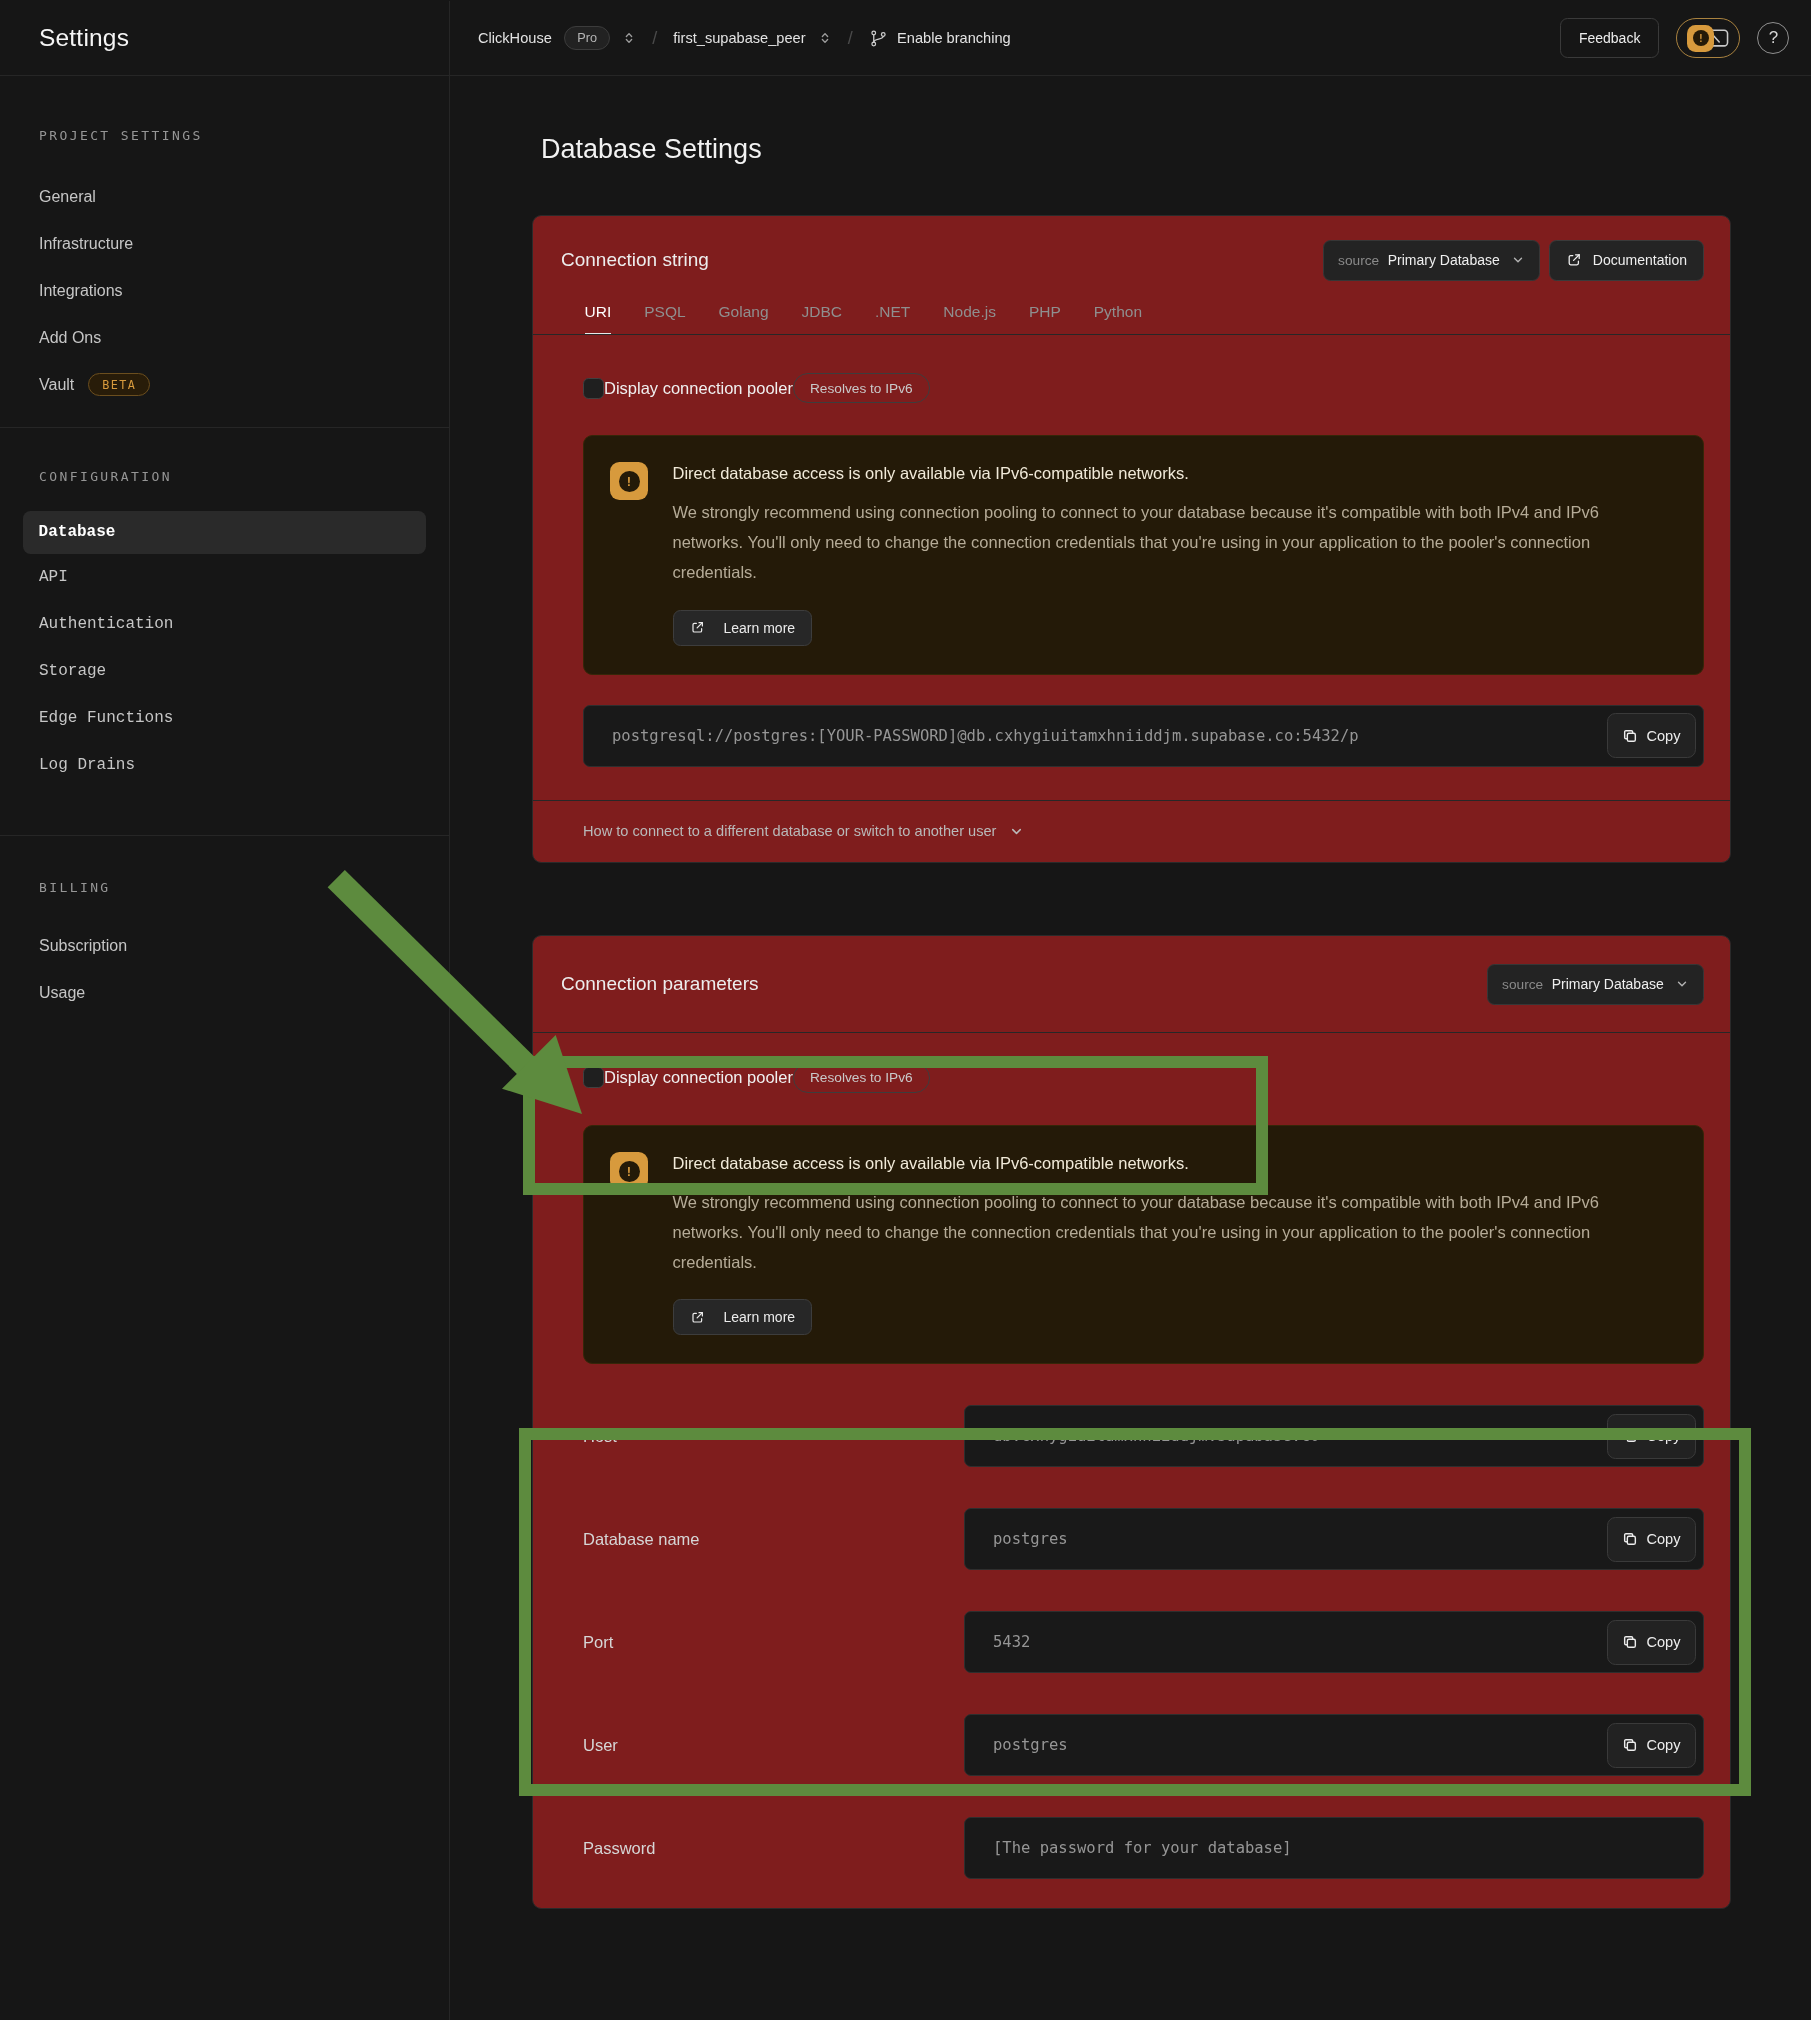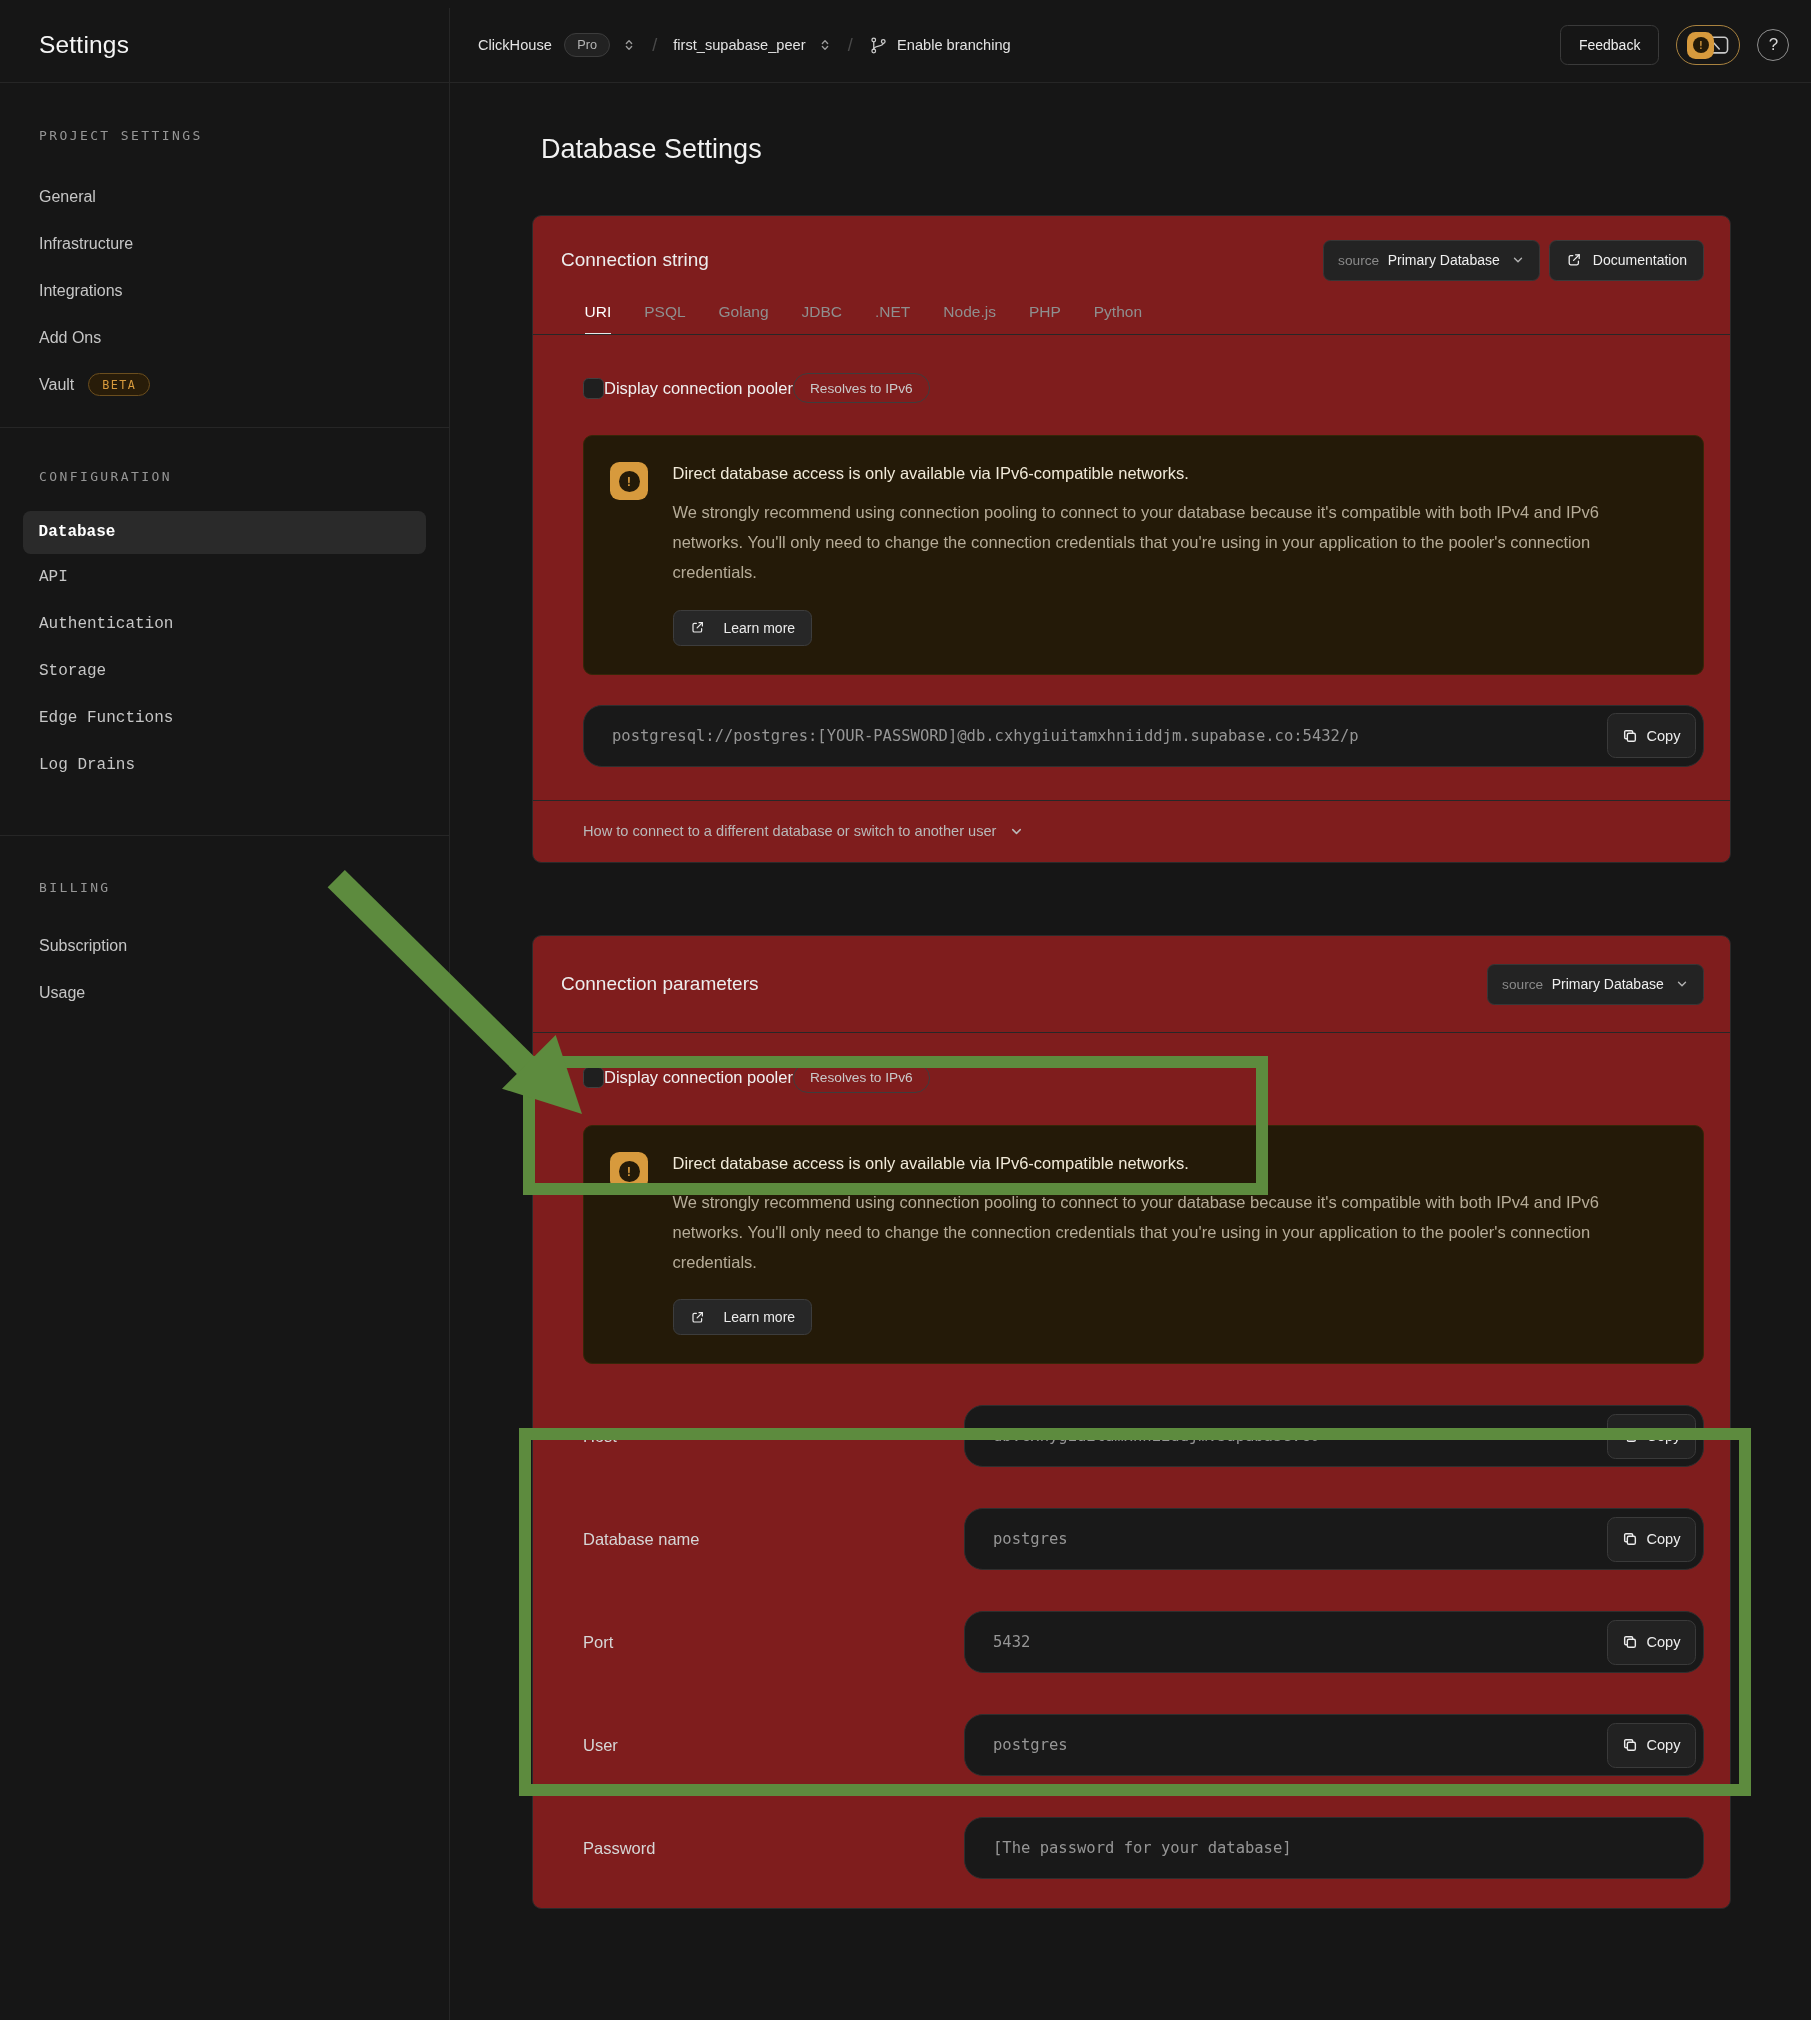--- a/index.html
+++ b/index.html
@@ -5,21 +5,21 @@
   :root{
     --accent-green:#5d8b3e;
     --amber:#d79a3d;
   }
   *{margin:0;padding:0;box-sizing:border-box;}
   html,body{background:#0e0e0e;}
   body{font-family:"Liberation Sans",sans-serif;color:#e8e8e8;}
   .page{position:relative;width:1812px;height:2021px;background:#161616;overflow:hidden;}
 
   
-  .topbar{position:absolute;left:0;top:8px;width:100%;height:75px;border-bottom:0.9px solid #262626;display:flex;z-index:5;background:#161616;}
+  .topbar{position:absolute;left:0;top:1px;width:100%;height:75px;border-bottom:0.9px solid #262626;display:flex;z-index:5;background:#161616;}
   .topbar-left{width:450px;flex:none;display:flex;align-items:center;padding-left:39px;border-right:0.9px solid #262626;}
   .app-title{font-size:24.5px;font-weight:400;color:#f5f5f5;letter-spacing:0.2px;}
   .topbar-main{flex:1;display:flex;align-items:center;justify-content:space-between;padding:0 22.6px 0 28px;}
   .crumbs{display:flex;align-items:center;gap:12.2px;font-size:14.6px;color:#e3e3e3;}
   .pill{border:0.9px solid #3c3c3c;background:#222;border-radius:941px;padding:3.8px 12.2px;font-size:12.7px;color:#b5b5b5;}
   .selector-icon{color:#9b9b9b;display:flex;align-items:center;}
   .crumb-sep{color:#4a4a4a;font-size:18px;font-weight:300;padding:0 3.8px;}
   .branch-item{display:flex;align-items:center;gap:9.4px;color:#e3e3e3;}
   .branch-item svg{color:#cfcfcf;}
   .topbar-right{display:flex;align-items:center;gap:17px;}
@@ -68,21 +68,21 @@
   .checkbox{width:21px;height:21px;border:0.9px solid #404040;border-radius:5.6px;background:#1f1f1f;cursor:pointer;flex:none;}
   .pooler-label{font-size:16.5px;color:#f0f0f0;}
   .badge-pill{border:0.9px solid #3d3d3d;border-radius:941px;padding:6.6px 16px;font-size:13.7px;color:#c9c9c9;}
   .warning{margin-top:32px;background:#241a08;border:0.9px solid #362608;border-radius:9.4px;padding:26px 28px 28px 26px;display:flex;gap:24.5px;}
   .alert-icon{width:38px;height:38px;border-radius:9.4px;background:var(--amber);flex:none;display:flex;align-items:center;justify-content:center;}
   .alert-icon .circ{width:21px;height:21px;border-radius:50%;background:#241a08;color:var(--amber);font-size:13px;font-weight:700;display:flex;align-items:center;justify-content:center;font-family:"DejaVu Sans Mono",monospace;}
   .warn-title{font-size:16.5px;color:#f1ead9;font-weight:500;line-height:22.6px;}
   .warn-body{margin-top:12.2px;font-size:16.5px;line-height:30px;color:#b5ab97;max-width:960px;}
   .btn-learn{margin-top:22.6px;height:36px;background:#272727;border:0.9px solid #3d3d3d;border-radius:7.5px;display:inline-flex;align-items:center;gap:19px;padding:0 16px;color:#ebebeb;font-size:14px;cursor:pointer;}
   .uri-row{margin-top:30px;position:relative;}
-  .input-box{height:62px;background:#191919;border:0.9px solid #2e2e2e;border-radius:19px;display:flex;align-items:center;padding:0 141px 0 28px;overflow:hidden;}
+  .input-box{height:62px;background:#191919;border:0.9px solid #2e2e2e;border-radius:7px;display:flex;align-items:center;padding:0 141px 0 28px;overflow:hidden;}
   .mono-value{font-family:"DejaVu Sans Mono",monospace;font-size:15.5px;color:#969696;white-space:nowrap;}
   .btn-copy{position:absolute;right:8.5px;top:8.5px;height:45px;background:#222;border:0.9px solid #3a3a3a;border-radius:8.5px;display:flex;align-items:center;gap:8.5px;padding:0 14px;color:#ededed;font-size:14.6px;cursor:pointer;}
   .card-footer{margin-top:33px;border-top:0.9px solid #272727;height:62px;display:flex;align-items:center;gap:12.2px;padding-left:50px;color:#b9b9b9;font-size:14.6px;}
   .card-footer svg{color:#b9b9b9;}
   .hdr2{padding:28px 26px 27px 28px;border-bottom:0.9px solid #272727;display:flex;align-items:center;justify-content:space-between;}
   .pooler-row2{margin-top:30px;}
   .params{margin-top:41px;display:flex;flex-direction:column;gap:41px;padding-bottom:29px;}
   .param-row{display:flex;align-items:center;}
   .param-label{width:381px;flex:none;font-size:16.5px;color:#d6d6d6;}
   .param-input{flex:1;position:relative;}

